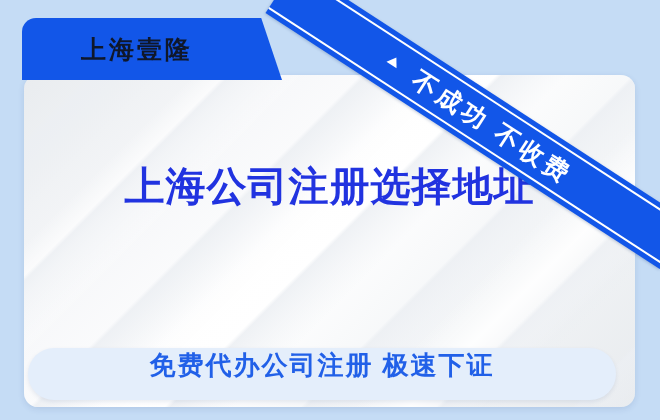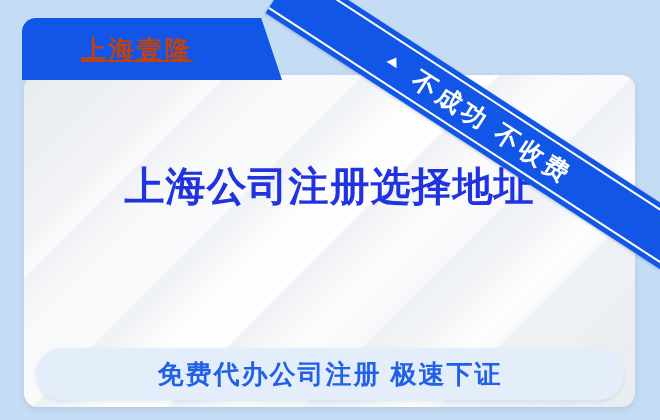--- a/index.html
+++ b/index.html
@@ -41,26 +41,25 @@
   }
   .brand-tab-label {
     position: absolute;
     left: 0;
     top: 0;
     width: 230px;
     height: 62px;
     display: flex;
     align-items: center;
     justify-content: center;
-    color: #c2410c;
+    color: #0f172a;
     font-size: 25px;
     font-weight: bold;
     letter-spacing: 3px;
     z-index: 4;
-    text-decoration: underline;
   }
 
   
   .card {
     position: absolute;
     left: 24px;
     top: 75px;
     width: 611px;
     height: 332px;
     border-radius: 14px;
@@ -106,29 +105,29 @@
     font-weight: bold;
     line-height: 72px;
     letter-spacing: 1px;
     z-index: 5;
   }
   .headline .line { display: block; }
 
   
   .footer-pill {
     position: absolute;
-    left: 36px;
+    left: 28px;
     top: 348px;
     width: 588px;
     height: 52px;
     border-radius: 26px;
     background: #e4eefb;
     box-shadow: 0 2px 4px rgba(40,70,130,0.10);
     display: flex;
-    align-items: center;
+    align-items: flex-start;
     justify-content: center;
     z-index: 6;
   }
   .footer-pill-text {
     color: #2160e8;
     font-size: 26px;
     font-weight: bold;
     letter-spacing: 2px;
   }
 

